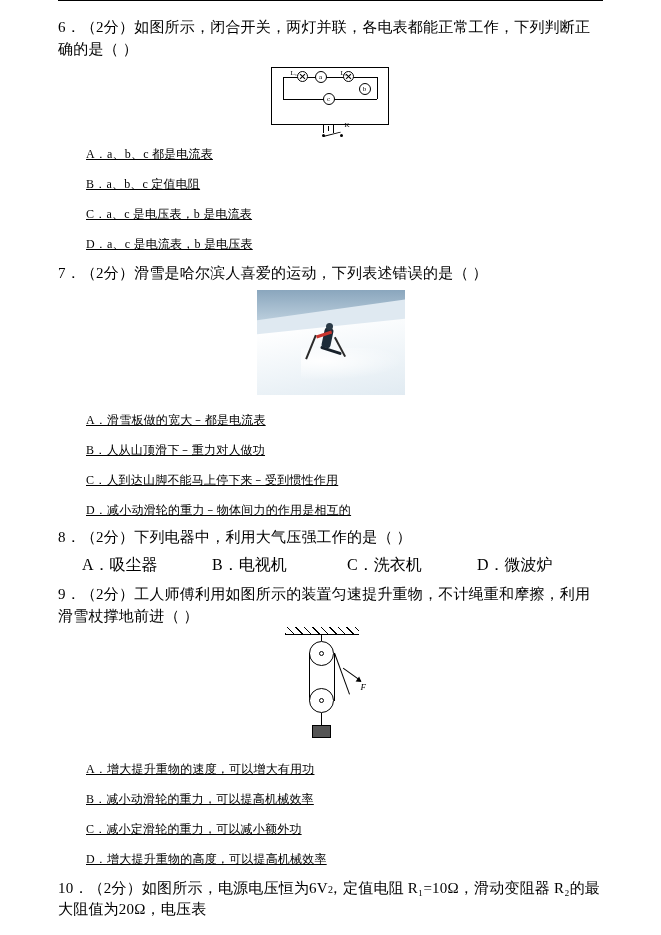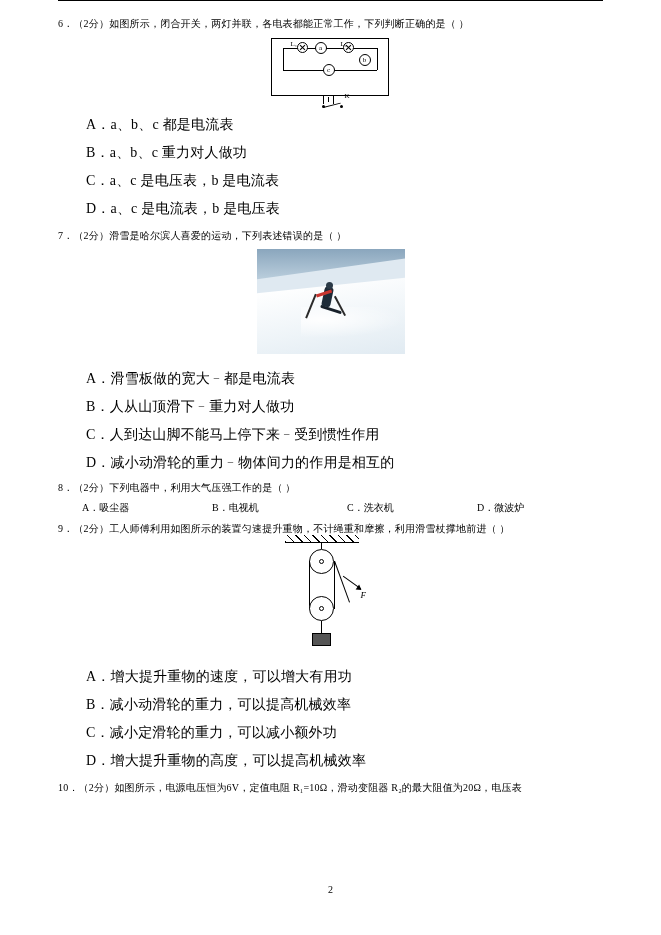--- a/index.html
+++ b/index.html
@@ -28,36 +28,37 @@
     letter-spacing: 0.3px;
     padding-top: 41px;
     padding-bottom: 3px;
     font-family: "Liberation Serif", serif;
   }
   .header-rule {
     border-bottom: 1px solid #000;
     margin: 0 0 16px 0;
   }
   .q {
-    font-size: 10px;
+    font-size: 15px;
     line-height: 1.45;
     margin: 0 0 2px 0;
     letter-spacing: 0.2px;
   }
   .q-stem {
     margin-bottom: 4px;
   }
   .opt {
-    font-size: 14px;
+    font-size: 12px;
     line-height: 1.5;
-    margin: 0 0 7px 28px;
+    margin: 12px 0 7px 28px;
     letter-spacing: 0.2px;
+    text-decoration: underline;
   }
   .opt-row {
-    font-size: 10px;
+    font-size: 16px;
     line-height: 1.5;
     margin: 0 0 7px 24px;
     display: flex;
   }
   .opt-row span { display: inline-block; }
   .fig {
     text-align: center;
     margin: 6px 0 10px 0;
   }
   .pagenum {
@@ -361,21 +362,21 @@
       <div class="switch">
         <div class="d1"></div>
           <div class="sl"></div>
           <div class="d2"></div>
       </div>
       <div class="lbl" style="left:74px; top:54px;">K</div>
     </div>
   </div>
 
   <div class="opt">A．a、b、c 都是电流表</div>
-  <div class="opt">B．a、b、c 重力对人做功</div>
+  <div class="opt">B．a、b、c 定值电阻</div>
   <div class="opt">C．a、c 是电压表，b 是电流表</div>
   <div class="opt">D．a、c 是电流表，b 是电压表</div>
 
   <div class="q q-stem" style="margin-top:10px;">
     <span>7</span><span>．</span><span>（2分）</span><span>滑雪是哈尔滨人喜爱的运动，下列表述错误的是（          ）</span>
   </div>
 
   <div class="fig">
     <div class="ski">
       <div class="sky"></div>

